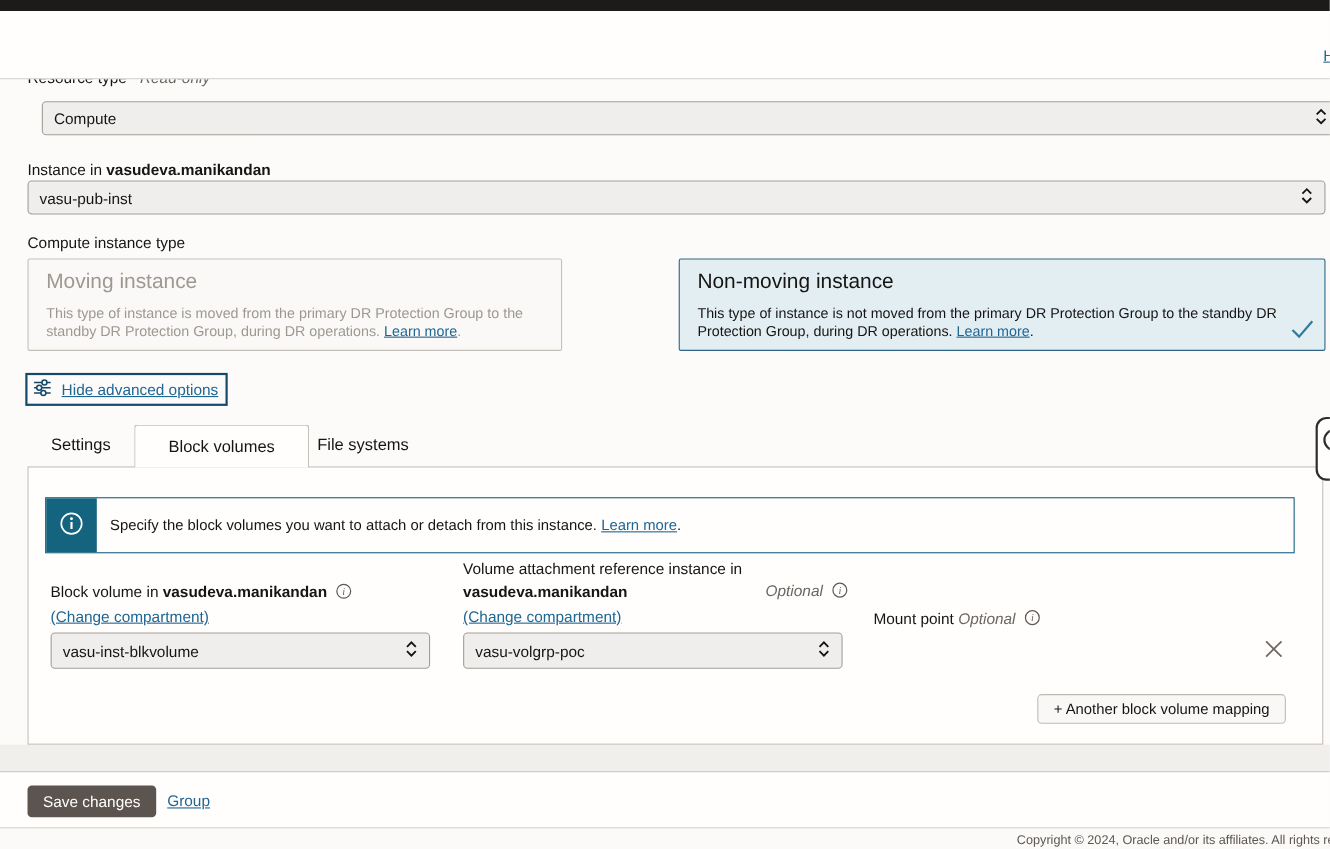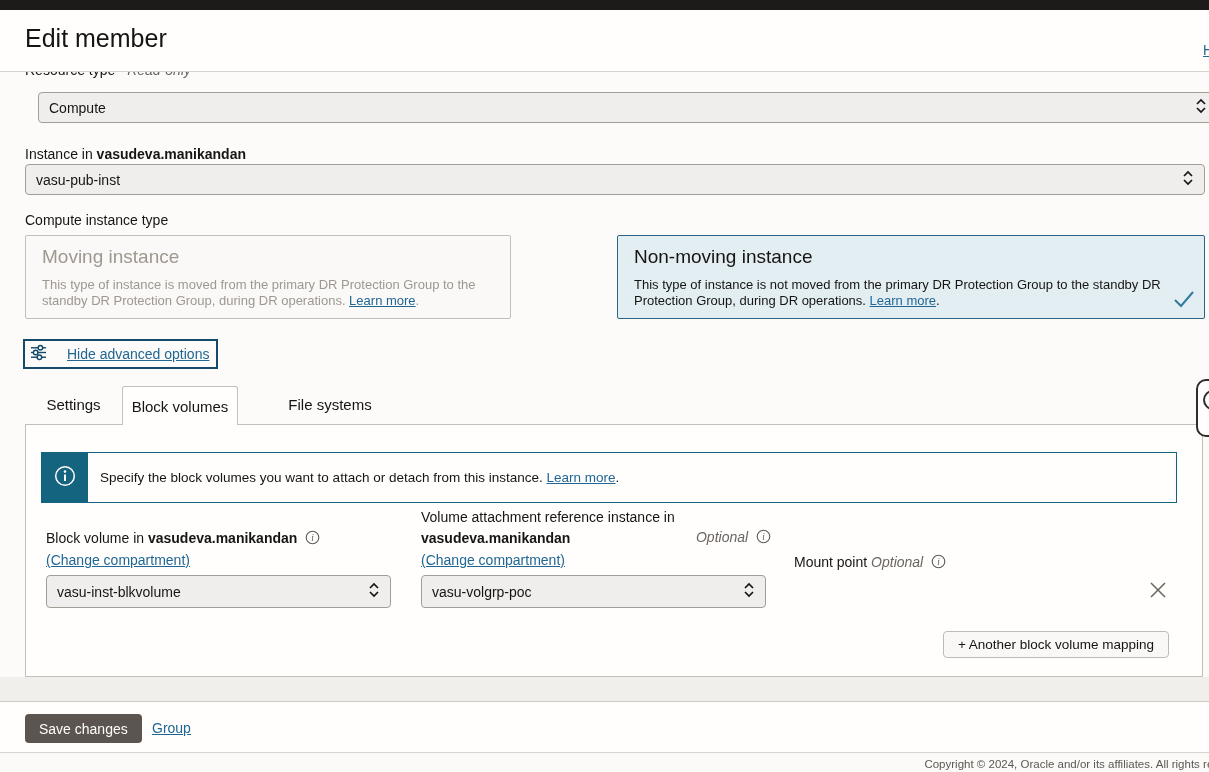--- a/index.html
+++ b/index.html
@@ -26,26 +26,26 @@
   .field-label { position:absolute; font-size:14px; }
 
   .card { position:absolute; top:235px; height:84px; border-radius:2px; padding:10px 16px; }
   .card-moving { left:25px; width:486px; background:#faf9f7; border:1px solid #c5bfb9; color:#9e9891; }
   .card-moving .card-title { color:#9e9891; }
   .card-nonmoving { left:617px; width:588px; background:#e3eef3; border:1px solid #2b6485; color:#161513; cursor:pointer; }
   .card-title { font-size:19px; font-weight:400; margin-bottom:9px; }
   .card-desc { font-size:13px; line-height:16px; max-width:540px; }
   .card-check { position:absolute; right:9px; bottom:7px; }
 
-  .advanced { position:absolute; left:23px; top:339px; display:inline-flex; align-items:center; gap:20px;
+  .advanced { position:absolute; left:23px; top:339px; display:inline-flex; align-items:center; gap:9px;
               border:2px solid #14496a; padding:3px 7px 3px 5px; background:#fcfbfa; cursor:pointer; }
   .advanced a { font-size:14px; }
 
   .tab-label { position:absolute; top:396px; font-size:15px; color:#161513; cursor:pointer; text-align:center; }
-  .tab-active { position:absolute; left:122px; top:386px; width:116px; height:39px; background:#fffefd;
+  .tab-active { position:absolute; left:122px; top:386px; width:159px; height:39px; background:#fffefd;
                 border:1px solid #c5bfb9; border-bottom:none; border-radius:3px 3px 0 0; z-index:2;
                 display:flex; align-items:center; justify-content:center; font-size:15px; cursor:default; }
 
   .panel { position:absolute; left:25px; top:424px; width:1178px; height:253px; background:#fffefd;
            border:1px solid #c5bfb9; z-index:1; }
 
   .banner { position:absolute; left:15px; top:27px; width:1136px; height:51px; background:#fffefd;
             border:1px solid #14637f; display:flex; align-items:stretch; }
   .banner-badge { width:46px; background:#14637f; display:flex; align-items:center; justify-content:center; flex:0 0 46px; }
   .banner-text { display:flex; align-items:center; padding-left:12px; font-size:13.5px; }
@@ -77,21 +77,20 @@
   .float-handle .circ { position:absolute; left:5px; top:9px; width:20px; height:20px; border:2px solid #2f2d2b; border-radius:50%; }
 </style>
 </head>
 <body>
 
 <div id="app">
 
   <div class="topbar"></div>
 
   <div class="header">
-    <h1>Edit member</h1>
     <a class="lnk help-link">Help</a>
   </div>
 
   <div class="resource-label">
     <span>Resource type</span>
     <span class="italic-hint" style="margin-left:8px;">Read-only</span>
   </div>
 
   <div class="sel" style="left:38px; top:92px; width:1180px;">
     <span class="val">Compute</span>

